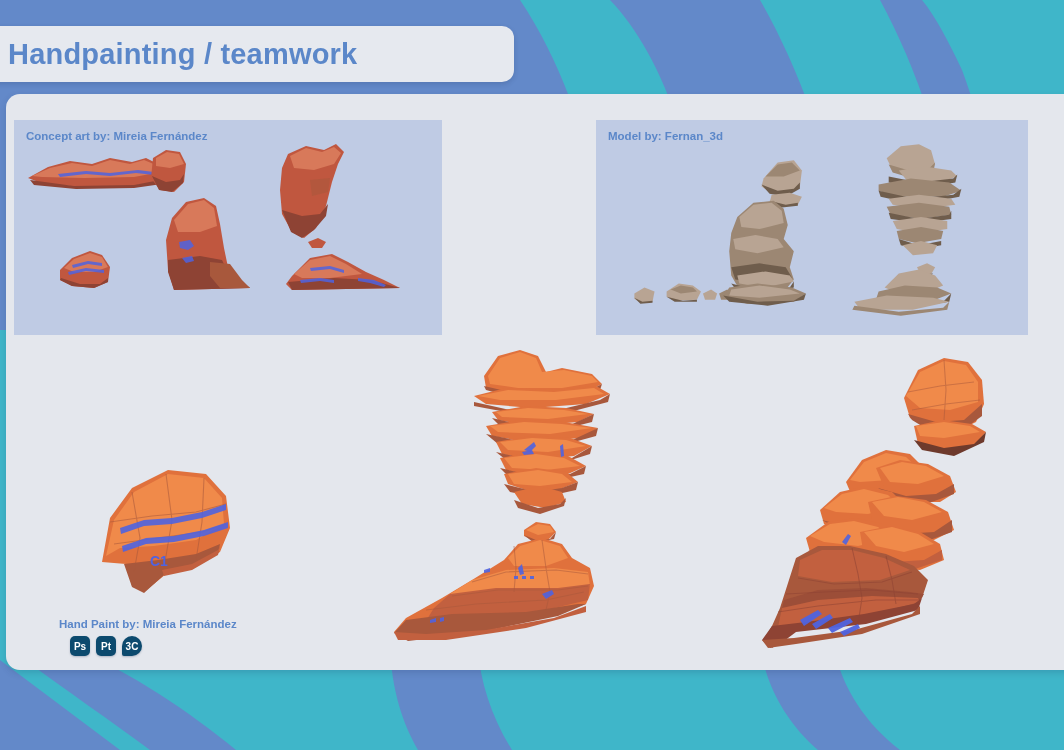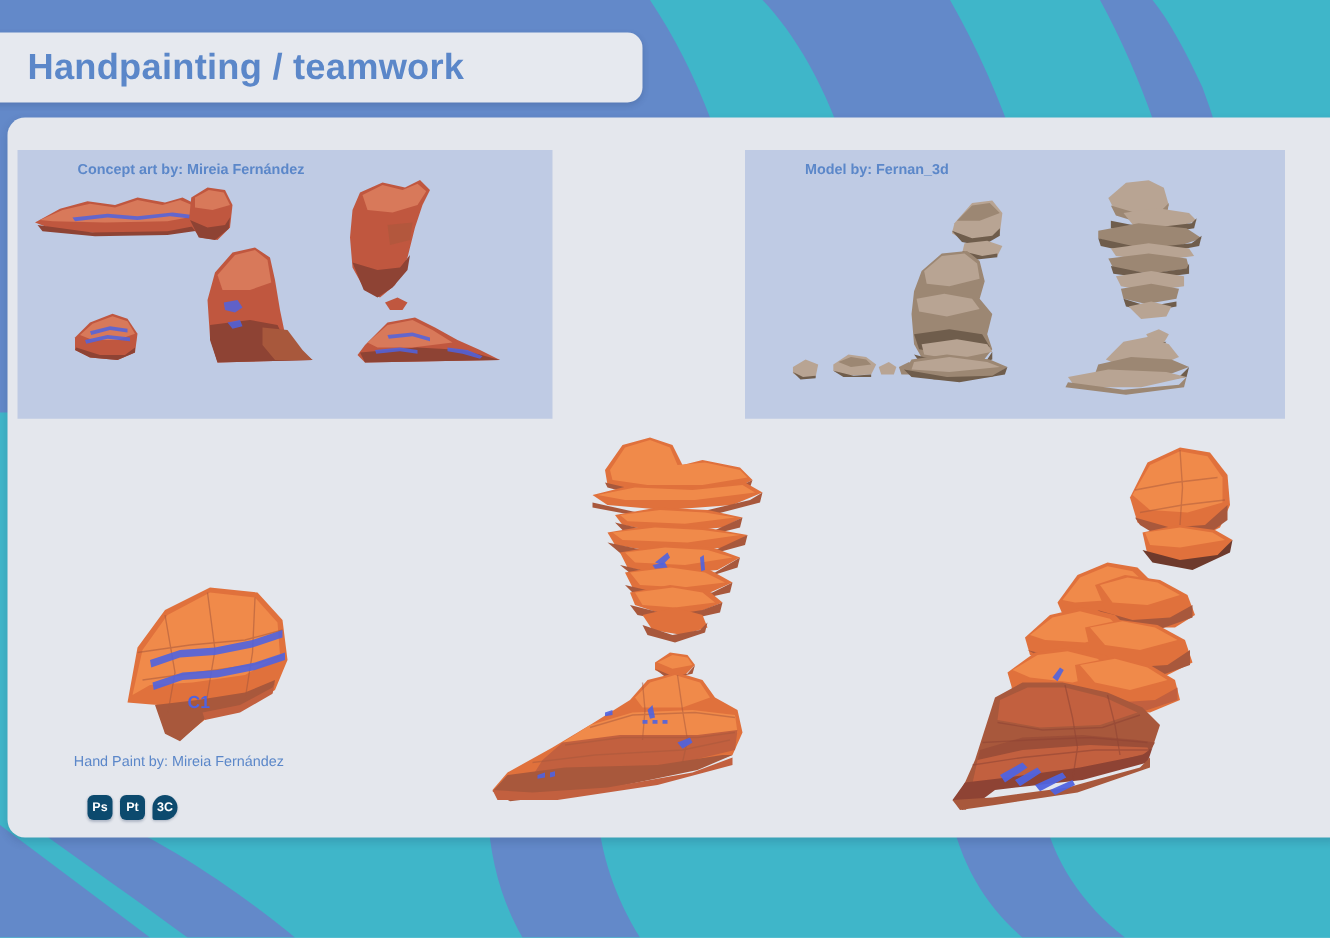--- a/index.html
+++ b/index.html
@@ -30,21 +30,21 @@
     top: 26px;
     width: 530px;
     height: 56px;
     background: #e6e9ef;
     border-radius: 12px;
     box-shadow: 0 2px 5px rgba(30,50,90,0.20);
     display: flex;
     align-items: center;
   }
   .title-text {
-    margin-left: 38px;
+    margin-left: 24px;
     font-size: 29px;
     font-weight: bold;
     color: #5b87c9;
     letter-spacing: 0.2px;
     white-space: nowrap;
   }
 
   
   .card {
     position: absolute;
@@ -68,34 +68,33 @@
   .ref-panel.left  { left: 8px;  width: 428px; }
   .ref-panel.right { left: 590px; width: 432px; }
   .ref-caption {
     position: absolute;
     left: 12px;
     top: 10px;
     font-size: 11.5px;
     font-weight: bold;
     color: #5b87c9;
     white-space: nowrap;
-    margin-left: 36px;
   }
   .ref-art {
     position: absolute;
     inset: 0;
   }
 
   
   .hp-caption {
     position: absolute;
     left: 8px;
-    top: 510px;
+    top: 524px;
     font-size: 11.5px;
-    font-weight: normal;
+    font-weight: bold;
     color: #5b87c9;
     white-space: nowrap;
     padding-left: 45px;
   }
   .badge-row {
     position: absolute;
     left: 64px;
     top: 542px;
     display: flex;
     gap: 6px;

